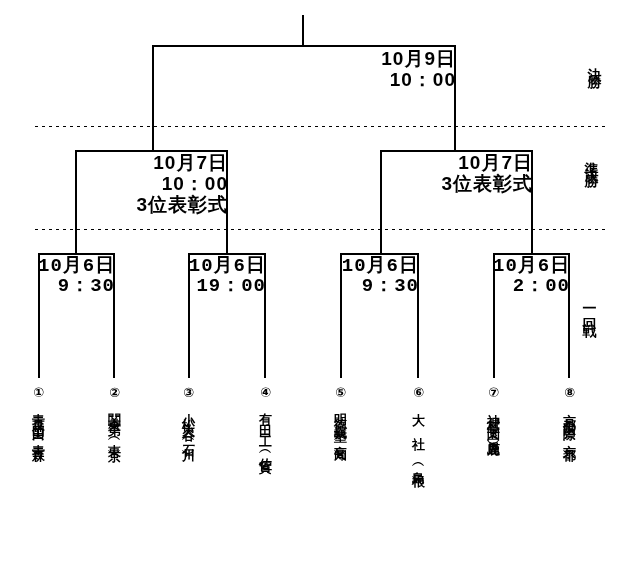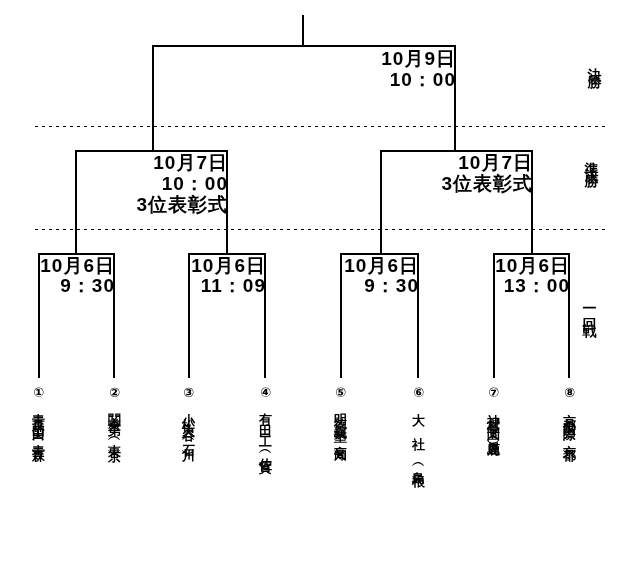--- a/index.html
+++ b/index.html
@@ -35,21 +35,21 @@
     background: repeating-linear-gradient(90deg, #000 0 3px, transparent 3px 7px);
   }
   .match-info {
     position: absolute;
     text-align: right;
     font-size: 19px;
     line-height: 21px;
     letter-spacing: 1px;
     white-space: nowrap;
   }
-  .match-info.small { line-height: 20px; }
+  .match-info.small { line-height: 20px; font-family: Liberation Mono, monospace; }
   .round-label {
     position: absolute;
     writing-mode: vertical-rl;
     text-orientation: upright;
     font-size: 14px;
     letter-spacing: 6px;
     white-space: nowrap;
   }
   .team {
     position: absolute;
@@ -98,31 +98,31 @@
     <div>3位表彰式</div>
   </div>
 
   <div class="match-info small" style="left:38px; top:256px; width:77px;">
     <div>10月6日</div>
     <div>9：30</div>
   </div>
 
   <div class="match-info small" style="left:188px; top:256px; width:78px;">
     <div>10月6日</div>
-    <div>11：09</div>
+    <div>19：00</div>
   </div>
 
   <div class="match-info small" style="left:340px; top:256px; width:79px;">
     <div>10月6日</div>
     <div>9：30</div>
   </div>
 
   <div class="match-info small" style="left:493px; top:256px; width:77px;">
     <div>10月6日</div>
-    <div>13：00</div>
+    <div>2：00</div>
   </div>
 
   <div class="round-label" style="left:586px; top:57px; letter-spacing:7px;">決勝</div>
   <div class="round-label" style="left:583px; top:151px;">準決勝</div>
   <div class="round-label" style="left:581px; top:300px;">一回戦</div>
 
   <div class="team" style="left:29px;">
     <span>①</span><span class="school" style="letter-spacing: 5px;">青森山田</span><span class="pref" style="letter-spacing: 3.5px;">（青森）</span>
   </div>
   <div class="team" style="left:105px;">

